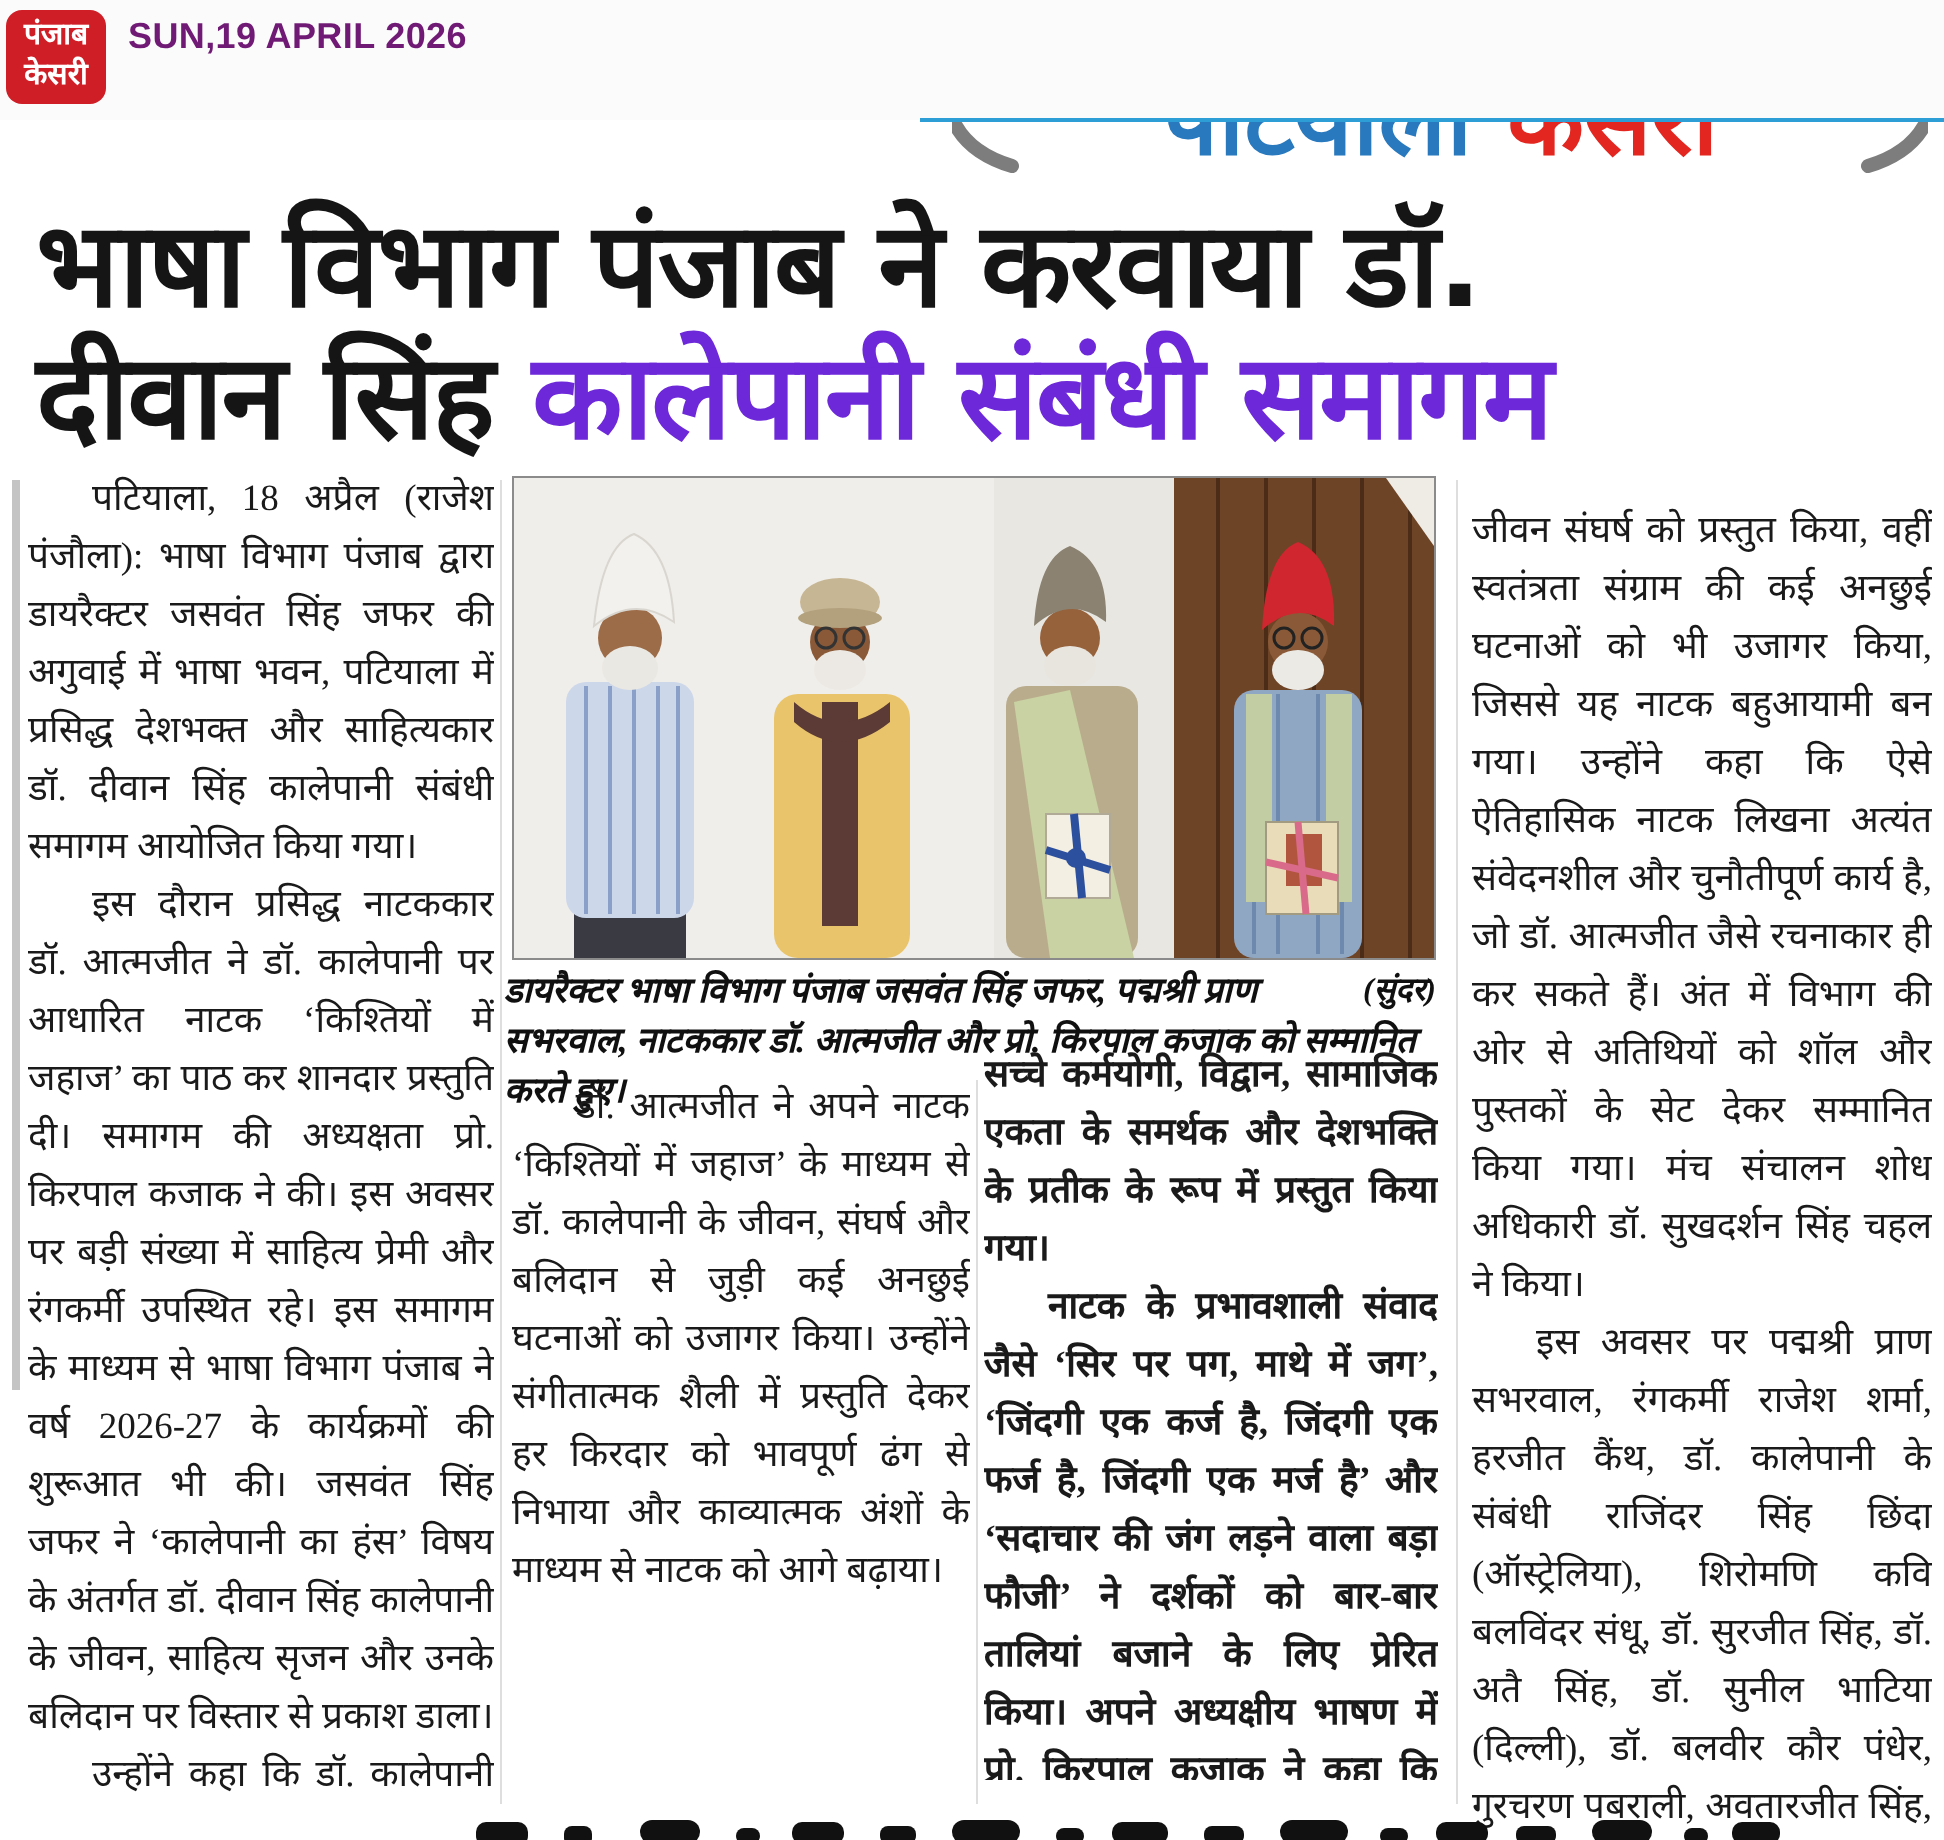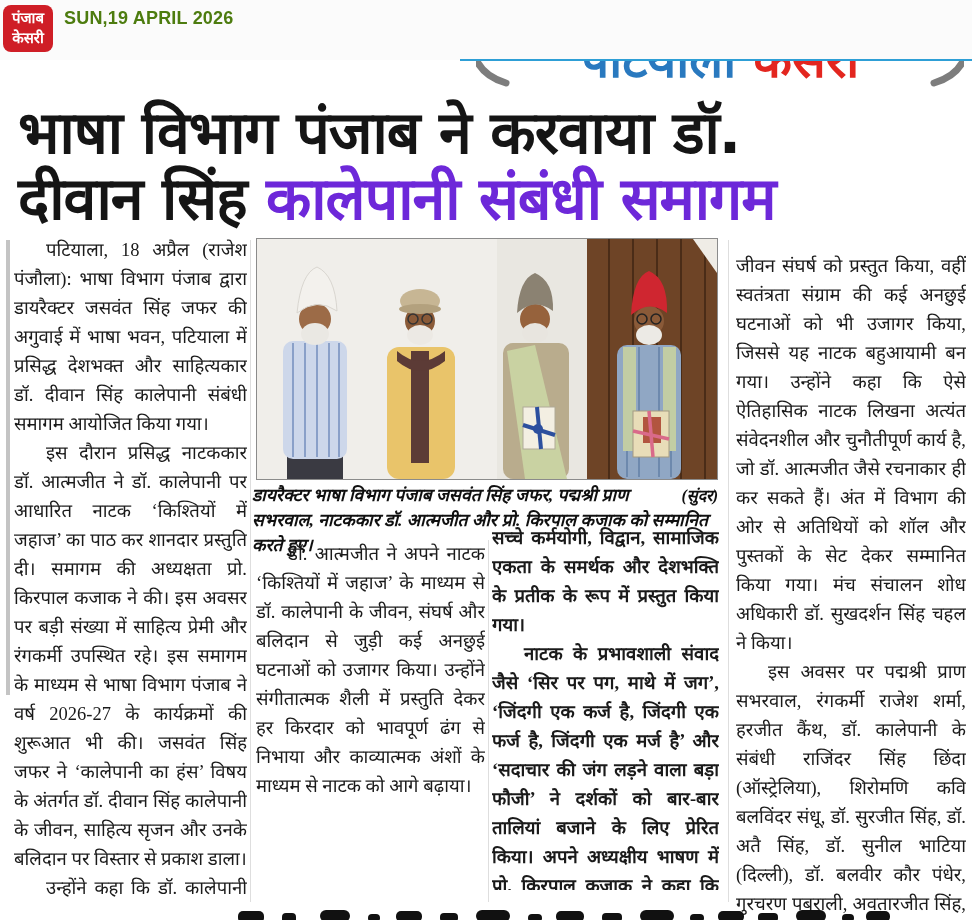--- a/index.html
+++ b/index.html
@@ -5,21 +5,21 @@
   html,body{margin:0;padding:0;background:#ffffff;}
   .page{position:relative;width:972px;height:920px;background:#ffffff;overflow:hidden;
         font-family:"Liberation Sans",sans-serif;color:#111;}
 
   
   .header{position:absolute;left:0;top:0;width:972px;height:60px;background:#fbfbfb;}
   .logo{position:absolute;left:3px;top:5px;width:50px;height:47px;background:#cf1e26;
         border-radius:8px;color:#fff;text-align:center;font-weight:bold;
         font-size:15px;line-height:20px;padding-top:3px;box-sizing:border-box;}
   .hdr-lines{position:absolute;left:64px;top:7px;font-weight:bold;font-size:18px;
-             line-height:23px;color:#4d7c0f;letter-spacing:0.2px;}
+             line-height:23px;color:#701a75;letter-spacing:0.2px;}
 
   
   .mast-rule{position:absolute;left:460px;top:59px;width:512px;height:2px;background:#2e9fd6;}
   .masthead{position:absolute;left:470px;top:61px;width:500px;height:27px;overflow:hidden;}
   .mast-text{position:absolute;left:50%;top:-26px;transform:translateX(-50%);
              font-weight:bold;font-size:50px;line-height:1;white-space:nowrap;
              font-family:"DejaVu Sans","Liberation Sans",sans-serif;}
   .mast-blue{color:#2979bf;} .mast-red{color:#e3261f;}
   .swoosh{position:absolute;top:0px;}
   .swoosh.left{left:6px;} .swoosh.right{right:6px;}

